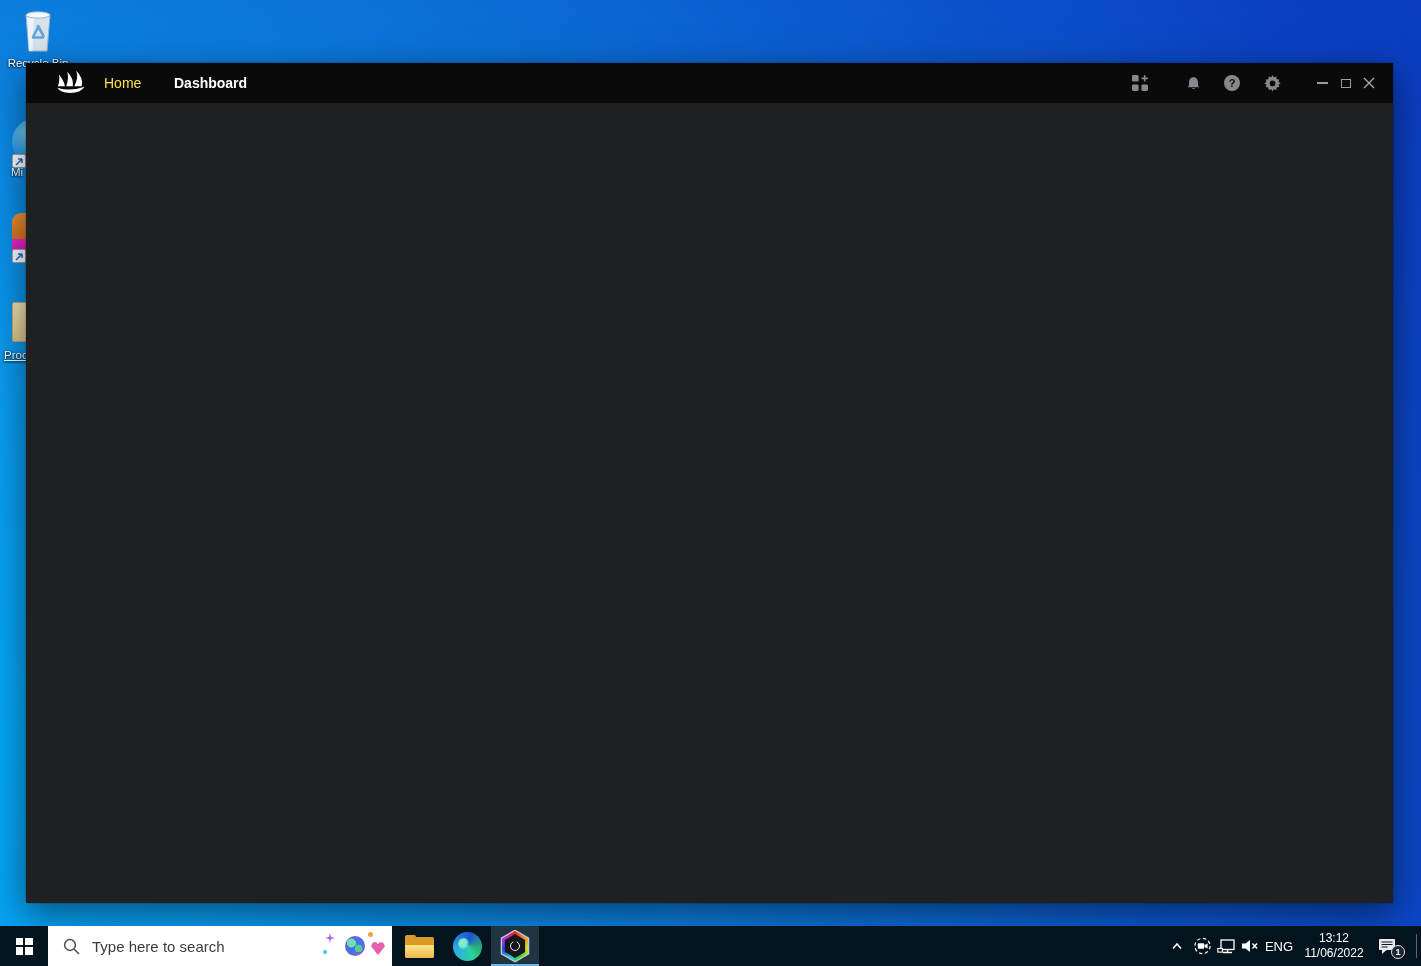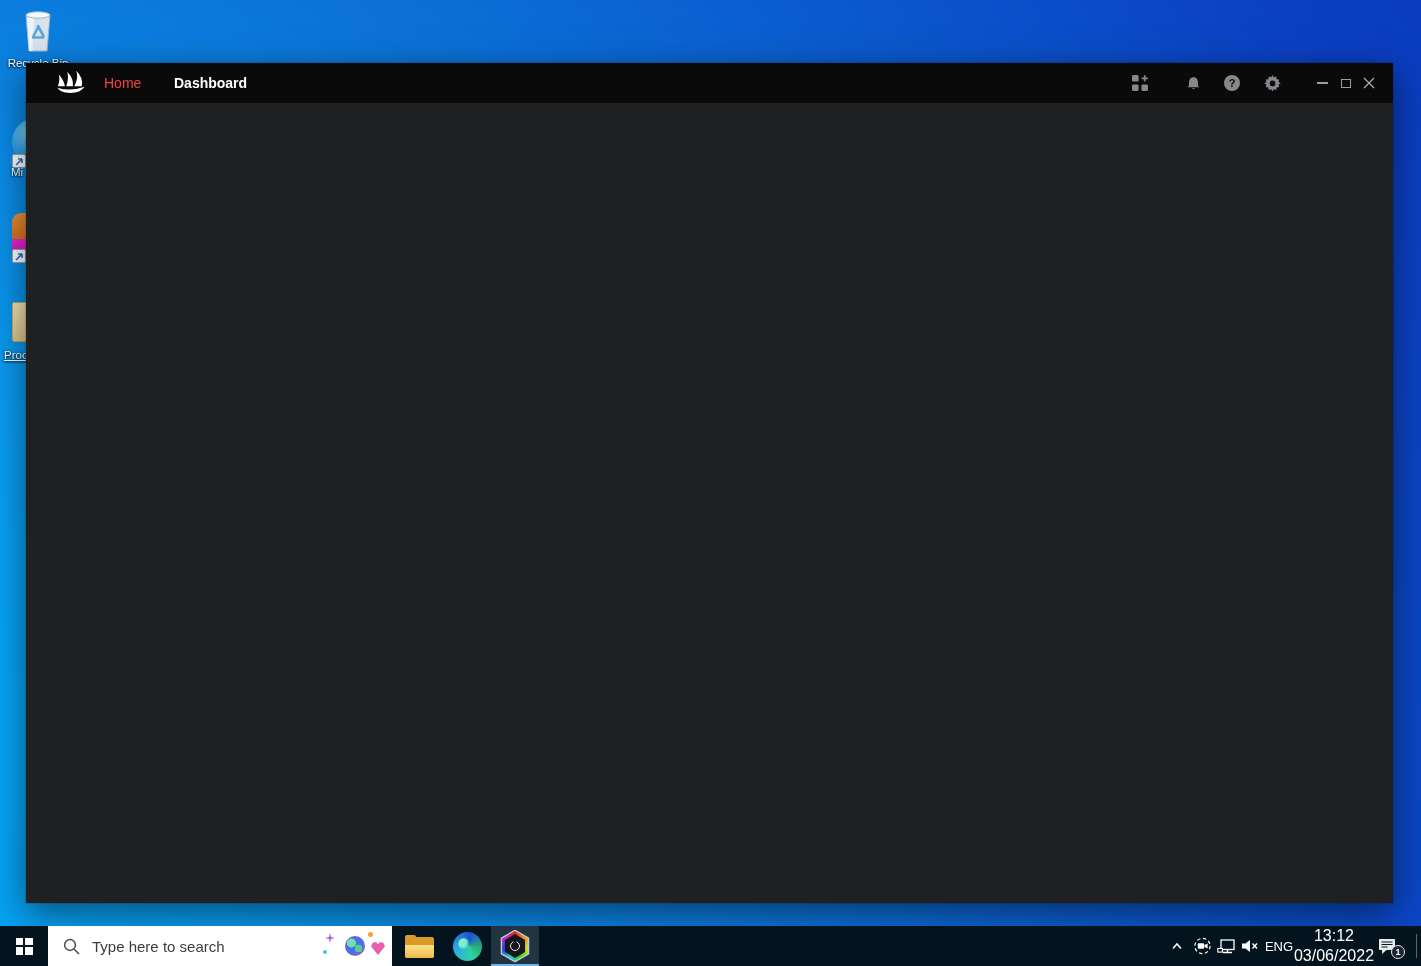--- a/index.html
+++ b/index.html
@@ -37,21 +37,21 @@
     border:1px solid #b8a878; border-radius:2px; }
 
   
   .app-window {
     position:absolute; left:26px; top:63px; width:1367px; height:840px; z-index:50;
     box-shadow:0 10px 34px rgba(0,0,0,.5), 0 0 1px rgba(0,0,0,.7);
   }
   .titlebar { position:relative; height:40px; background:#0a0a0b; }
   .win-logo { position:absolute; left:30px; top:7px; width:30px; height:26px; }
   .tb-tab { position:absolute; top:0; height:40px; line-height:40px; font-size:14px; cursor:default; }
-  .tab-home { left:78px; color:#ef4444; }
+  .tab-home { left:78px; color:#fde047; }
   .tab-dashboard { left:148px; color:#ffffff; font-weight:bold; }
   .tb-icon { position:absolute; top:11px; width:18px; height:18px; display:flex;
     align-items:center; justify-content:center; }
   .i-grid { left:1105px; }
   .i-bell { left:1158px; }
   .i-help { left:1197px; }
   .i-gear { left:1237px; }
   .help-circle { width:16px; height:16px; border-radius:50%; background:#85888c;
     color:#0b0b0c; font-size:11px; font-weight:bold; display:flex; align-items:center;
     justify-content:center; line-height:1; }
@@ -135,21 +135,21 @@
   .power-glyph::before { content:""; position:absolute; left:3.2px; top:-3px;
     width:1.8px; height:5px; background:#e8e8e8; }
 
   .tray-item { position:absolute; top:0; height:40px; display:flex;
     align-items:center; justify-content:center; color:#fff; }
   .t-chevron { left:1166px; width:22px; }
   .t-meet { left:1190px; width:24px; }
   .t-net { left:1214px; width:24px; }
   .t-vol { left:1238px; width:24px; }
   .t-lang { left:1262px; width:34px; font-size:13px; }
-  .t-clock { left:1298px; width:72px; font-size:16px; text-align:right;
+  .t-clock { left:1298px; width:72px; font-size:12px; text-align:right;
     line-height:1.25; flex-direction:column; }
   .t-action { left:1370px; width:36px; }
   .t-showdesk { left:1412px; width:8px; }
   .t-showdesk::before { content:""; width:1px; height:24px;
     background:rgba(255,255,255,.35); }
   .action-wrap { position:relative; width:20px; height:18px; }
   .badge { position:absolute; right:-7px; bottom:-4px; width:14px; height:14px;
     border-radius:50%; background:#1d2630; border:1.2px solid #dfe3e6;
     color:#fff; font-size:9px; font-weight:bold; display:flex; align-items:center;
     justify-content:center; line-height:1; }
@@ -321,21 +321,21 @@
       <svg width="18" height="16" viewBox="0 0 18 16">
         <polygon points="1,5.5 4.5,5.5 9,2 9,14 4.5,10.5 1,10.5" fill="#fff"></polygon>
         <path d="M11.5 5.5 L16 10.5 M16 5.5 L11.5 10.5" stroke="#fff" stroke-width="1.4"></path>
       </svg>
     </div>
 
     <div class="tray-item t-lang">ENG</div>
 
     <div class="tray-item t-clock">
       <div>13:12</div>
-      <div>03/06/2022</div>
+      <div>11/06/2022</div>
     </div>
 
     <div class="tray-item t-action">
       <div class="action-wrap">
         <svg width="20" height="18" viewBox="0 0 20 18">
           <rect x="1" y="2" width="16" height="11" rx="0.8" fill="#e8eaec"></rect>
           <path d="M3.5 5 H14.5 M3.5 7.5 H14.5 M3.5 10 H9.5" stroke="#0b1520" stroke-width="1.2"></path>
           <polygon points="4,13 8.5,13 4,17" fill="#e8eaec"></polygon>
         </svg>
         <div class="badge">1</div>

